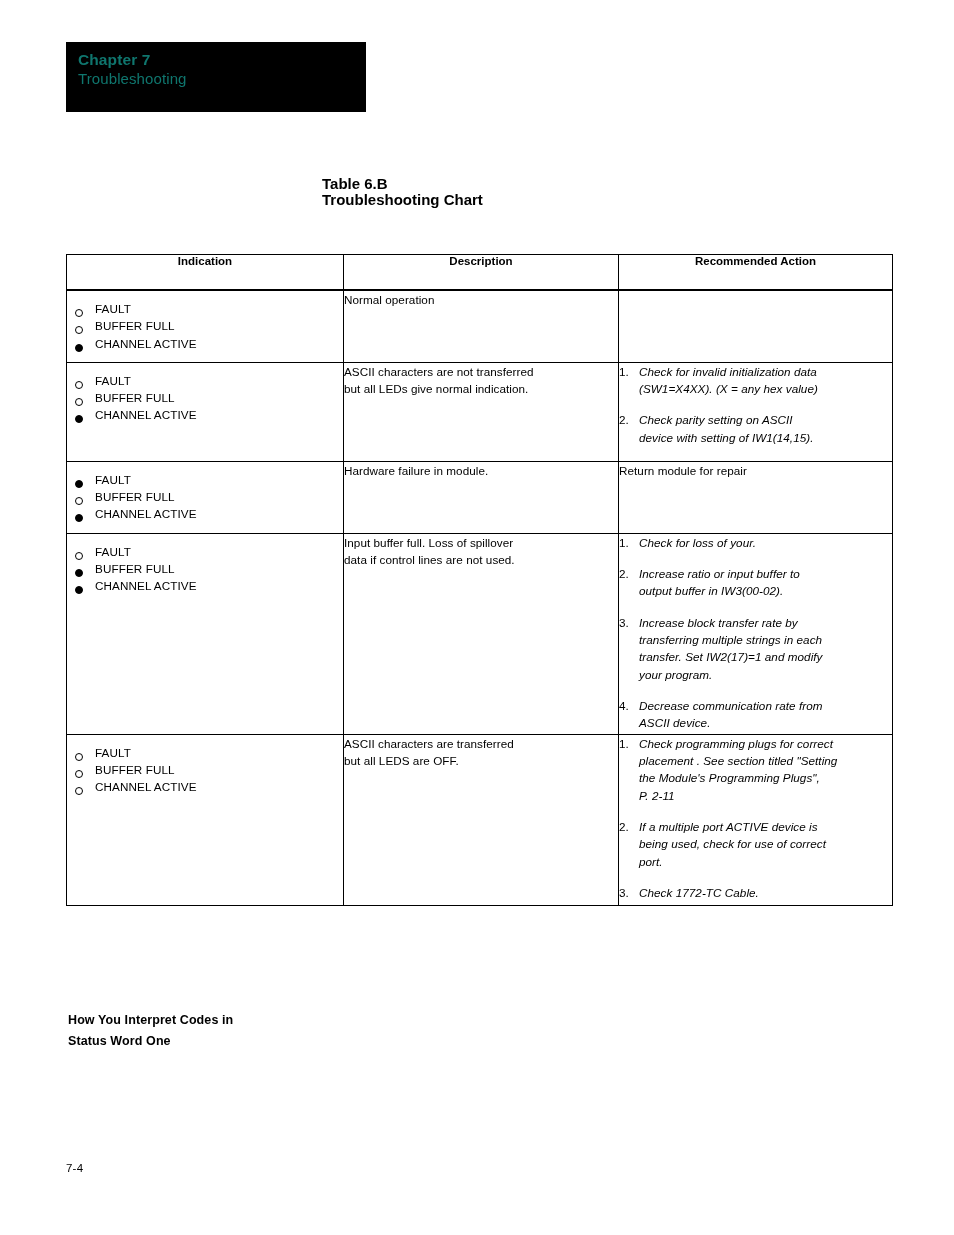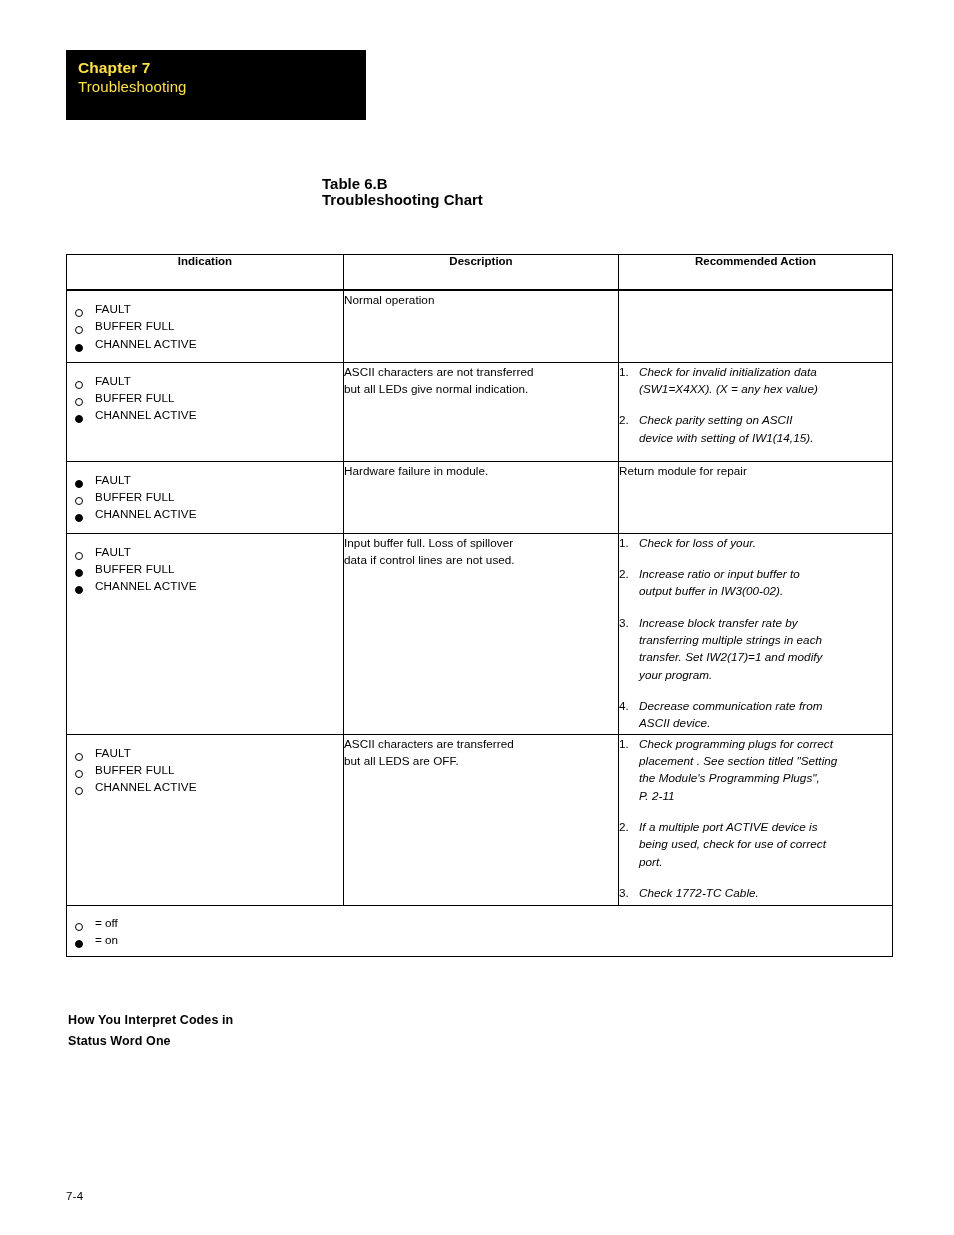--- a/index.html
+++ b/index.html
@@ -17,24 +17,23 @@
   }
 
   
   .chapter-bar {
     position: absolute;
     left: 66px;
     top: 42px;
     width: 300px;
     height: 70px;
     background: #000000;
-    color: #fde047;
+    color: #0f766e;
     box-sizing: border-box;
     padding: 8px 0 0 12px;
-    margin-top: 8px;
   }
   .chapter-num {
     font-size: 15.5px;
     font-weight: bold;
     line-height: 19px;
     letter-spacing: 0.1px;
   }
   .chapter-title {
     font-size: 15px;
     font-weight: normal;
@@ -166,21 +165,20 @@
     letter-spacing: 0.1px;
   }
 
   
   .page-num {
     position: absolute;
     left: 66px;
     top: 1162px;
     font-size: 11.5px;
     letter-spacing: 0.2px;
-    margin-top: 28px;
   }
 </style>
 </head>
 <body>
 
 <div class="chapter-bar">
   <div class="chapter-num">Chapter 7</div>
   <div class="chapter-title">Troubleshooting</div>
 </div>
 
@@ -373,32 +371,20 @@
           <li>
             <span class="act-num">3.</span>
             <span class="act-txt">
               <span class="ind1">Check 1772-TC Cable.</span>
             </span>
           </li>
         </ul>
       </td>
     </tr>
 
-    <tr>
-      <td class="legend-cell" colspan="3">
-        <div class="legend-inner">
-          <div class="legend-stack">
-            <div class="led"></div>
-            <div class="led on"></div>
-          </div>
-          <div class="legend-line">=  off</div>
-          <div class="legend-line">=  on</div>
-        </div>
-      </td>
-    </tr>
 
   </tbody>
 </table>
 </div>
 
 <div class="section-head">
   <div>How You Interpret Codes in</div>
   <div>Status Word One</div>
 </div>
 

